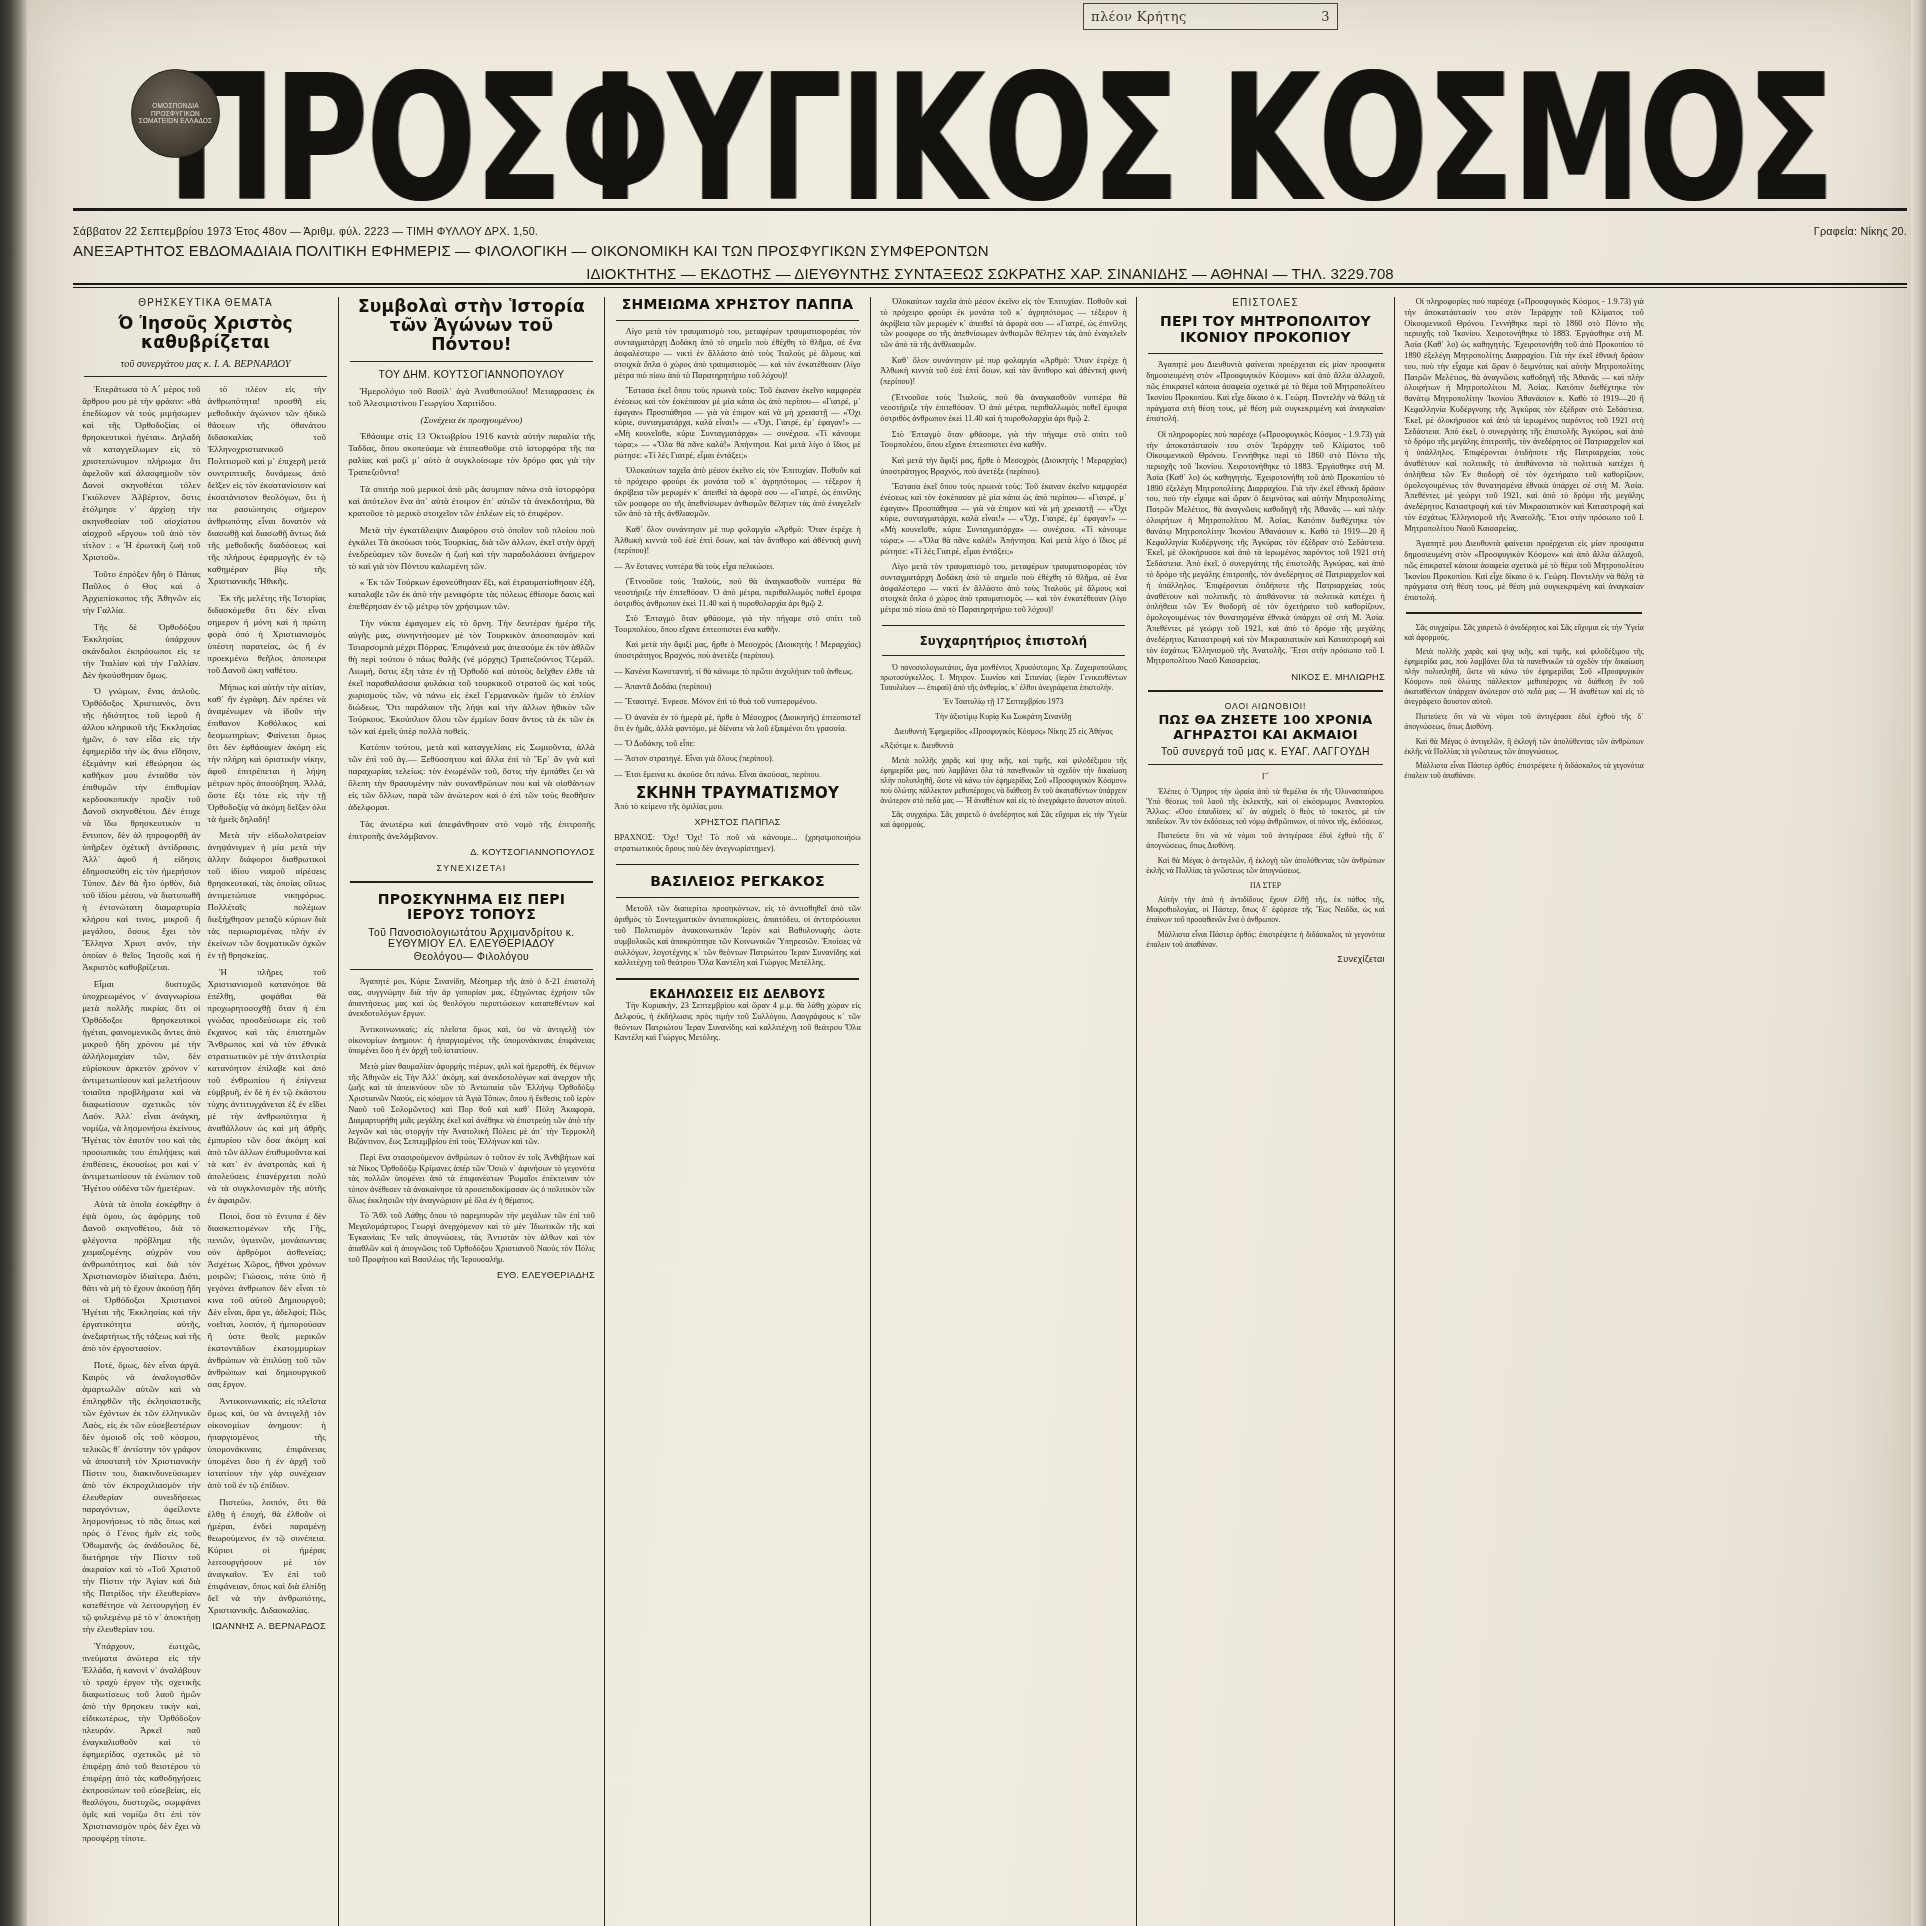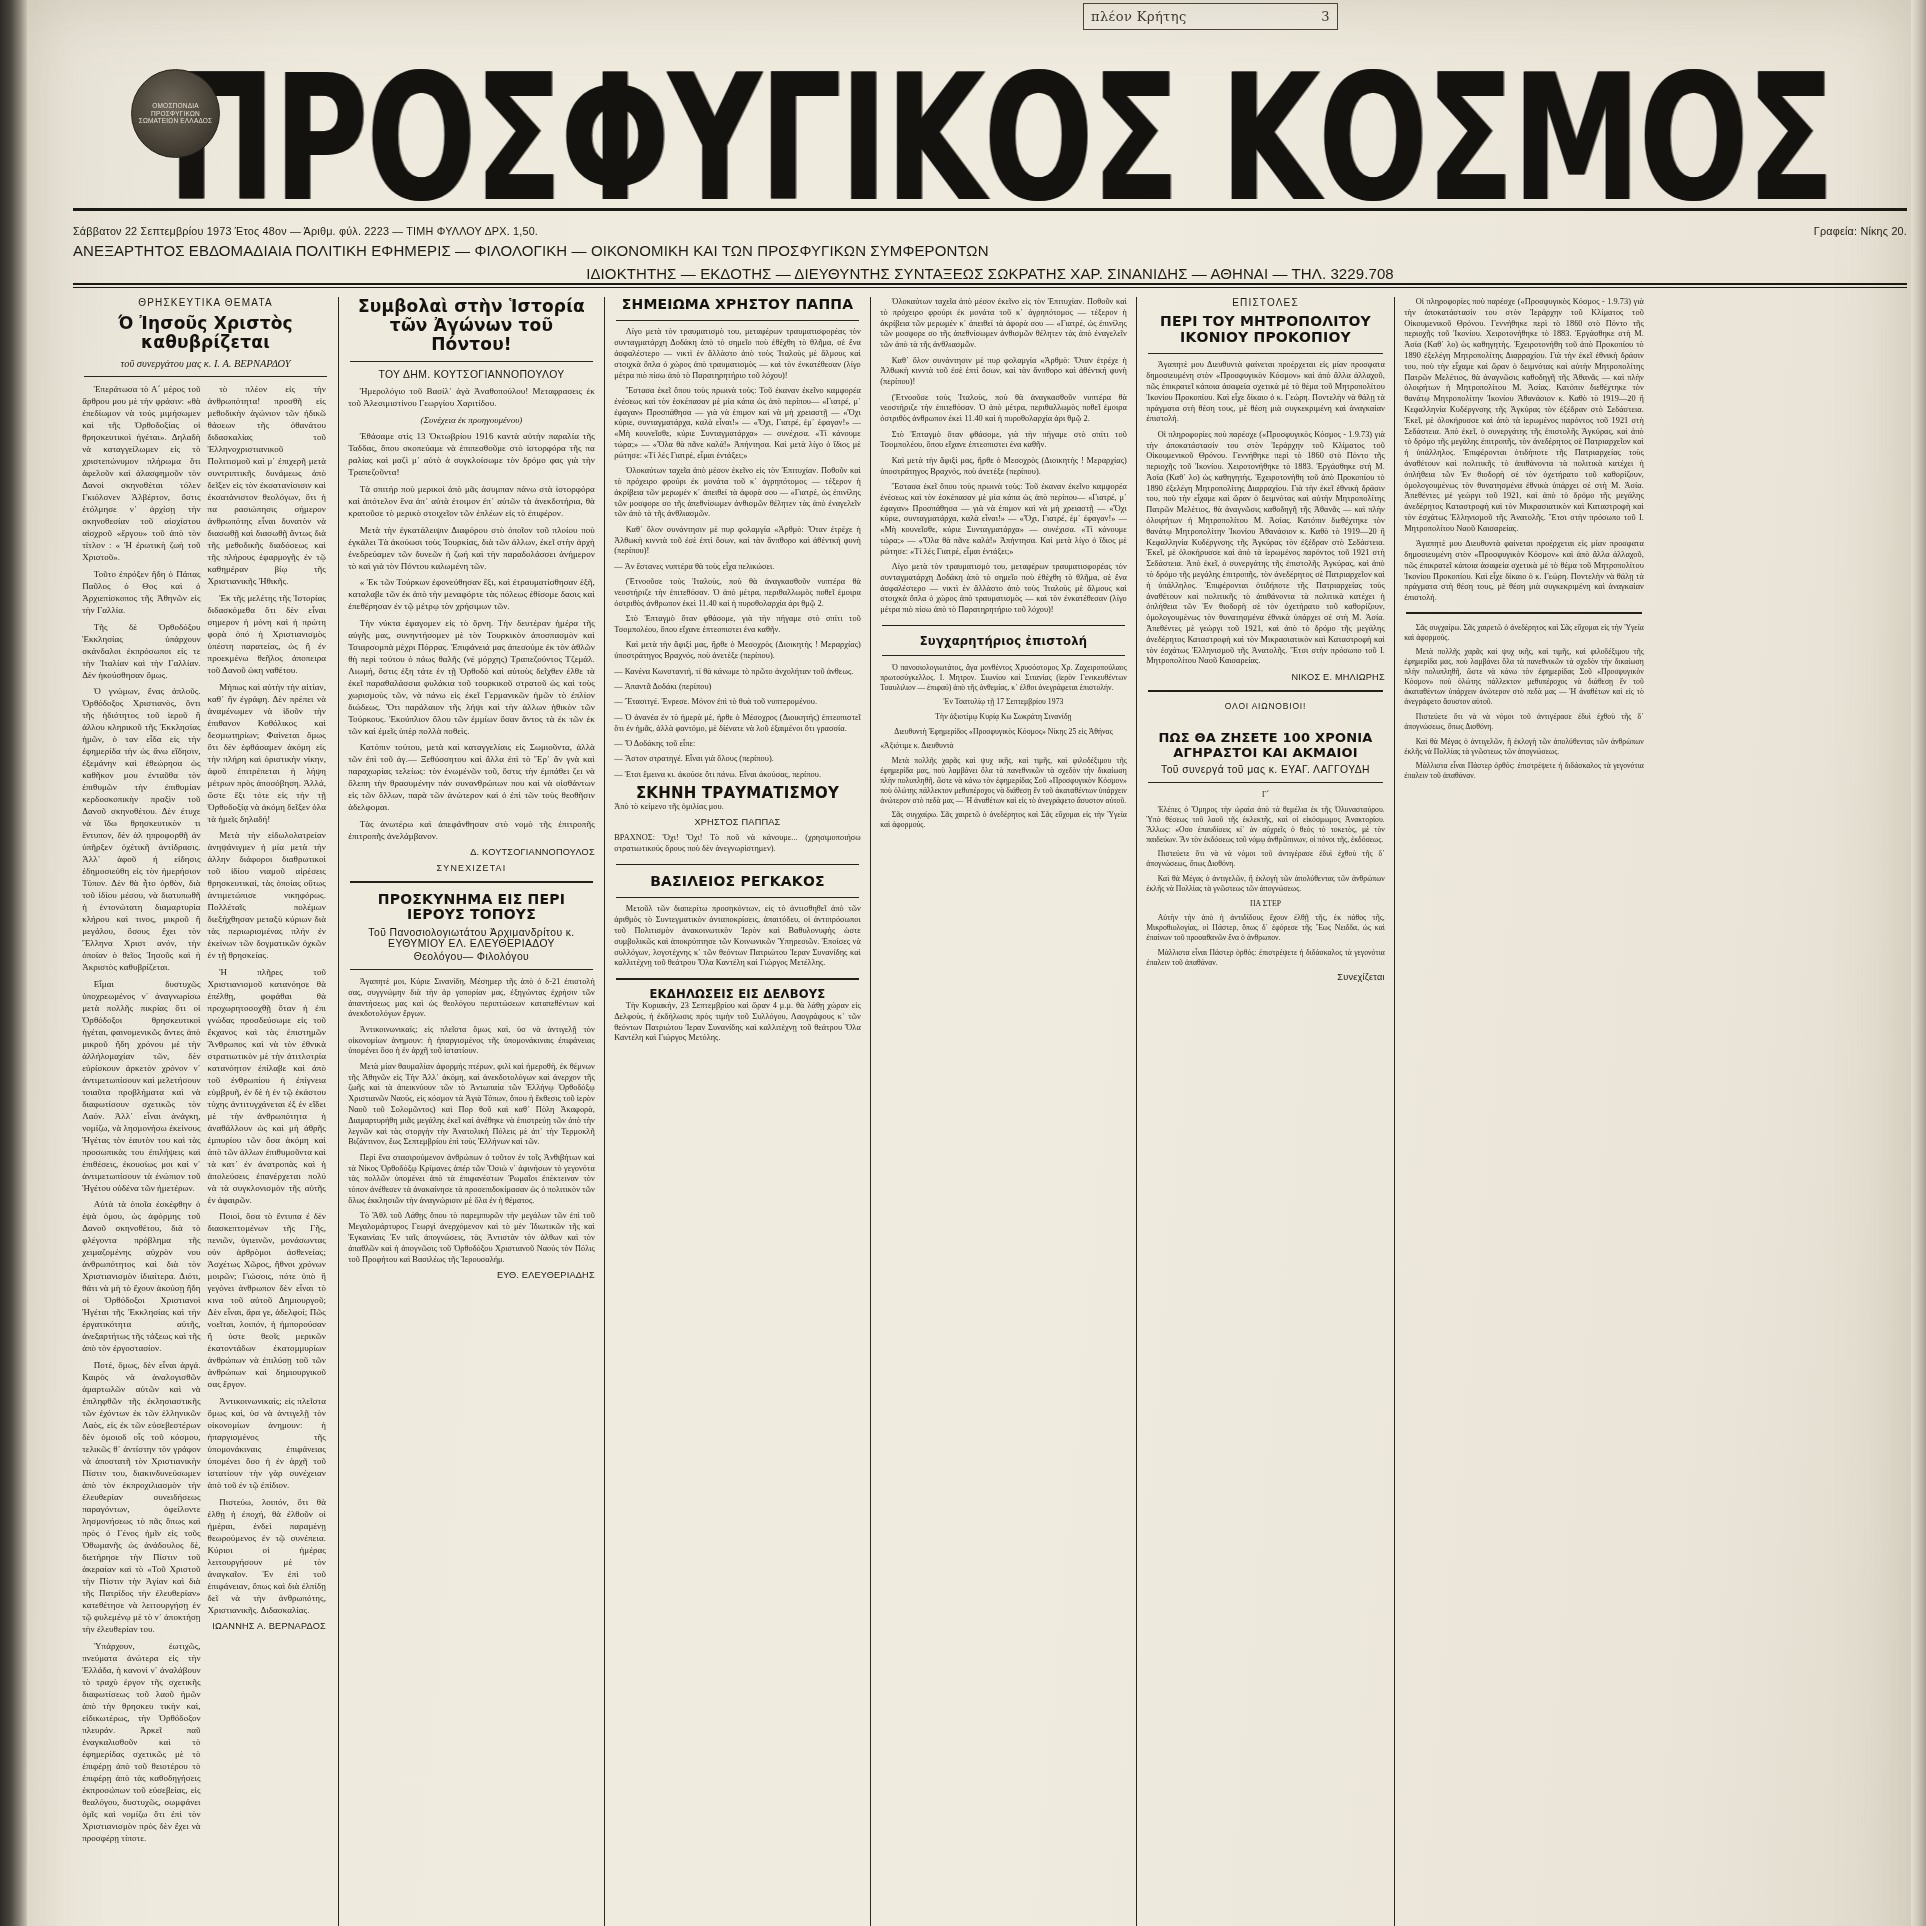--- a/index.html
+++ b/index.html
@@ -273,21 +273,21 @@
     text-align: center;
     color: #15130f;
     line-height: 1.15;
     letter-spacing: 0.2px;
   }
   .ad-top {
     font-family: "Liberation Sans", sans-serif;
     font-size: 8.5px;
     text-align: center;
     letter-spacing: 0.8px;
-    margin-bottom: 20px;
+    margin-bottom: 2px;
     color: #1c1a15;
   }
   .center { text-align: center; }
   .ital { font-style: italic; }
 </style>
 </head>
 <body>
 
 <div class="page">
   <div class="scan-edge"></div>

